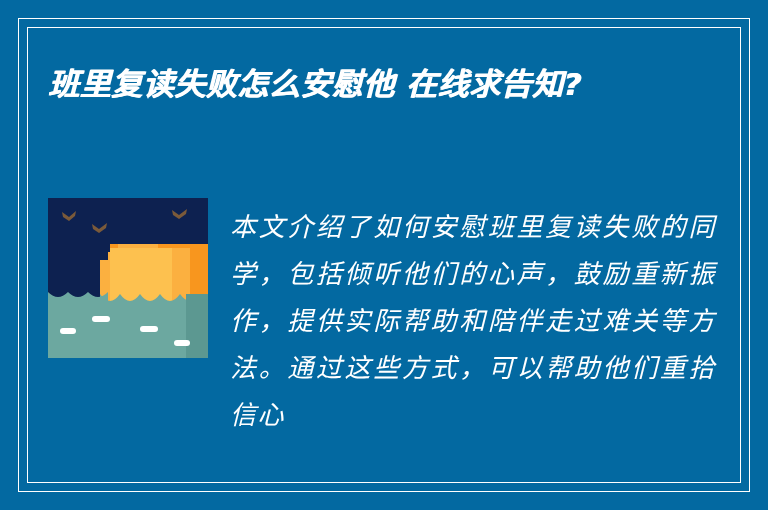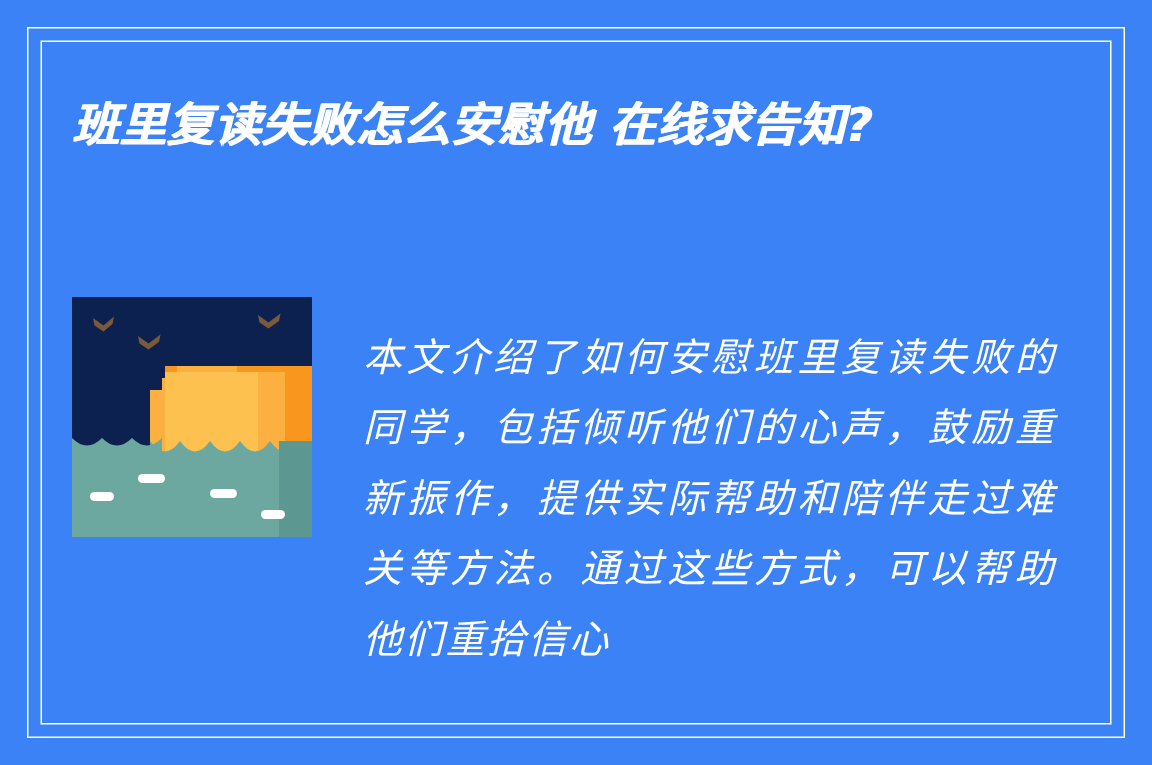--- a/index.html
+++ b/index.html
@@ -6,21 +6,21 @@
   html, body {
     margin: 0;
     padding: 0;
     background: #0a1c42;
   }
 
   .page {
     position: relative;
     width: 768px;
     height: 510px;
-    background: #3b82f6;
+    background: #0369a1;
     overflow: hidden;
     font-family: "Liberation Sans", "DejaVu Sans", sans-serif;
     -webkit-font-smoothing: antialiased;
   }
 
   
   .frame-outer {
     position: absolute;
     left: 18px;
     top: 18px;
@@ -77,21 +77,21 @@
   }
   .illustration svg {
     display: block;
     width: 160px;
     height: 160px;
   }
 
   
   .body-text {
     flex: 1 1 auto;
-    margin: 16px;
+    margin: 4px;
     padding-top: 2px;
     color: #ffffff;
     font-size: 26px;
     line-height: 47px;
     font-style: italic;
     font-weight: 400;
     letter-spacing: 1.5px;
     text-align: justify;
     text-justify: inter-character;
     font-family: "DejaVu Serif", "Liberation Serif", serif;

